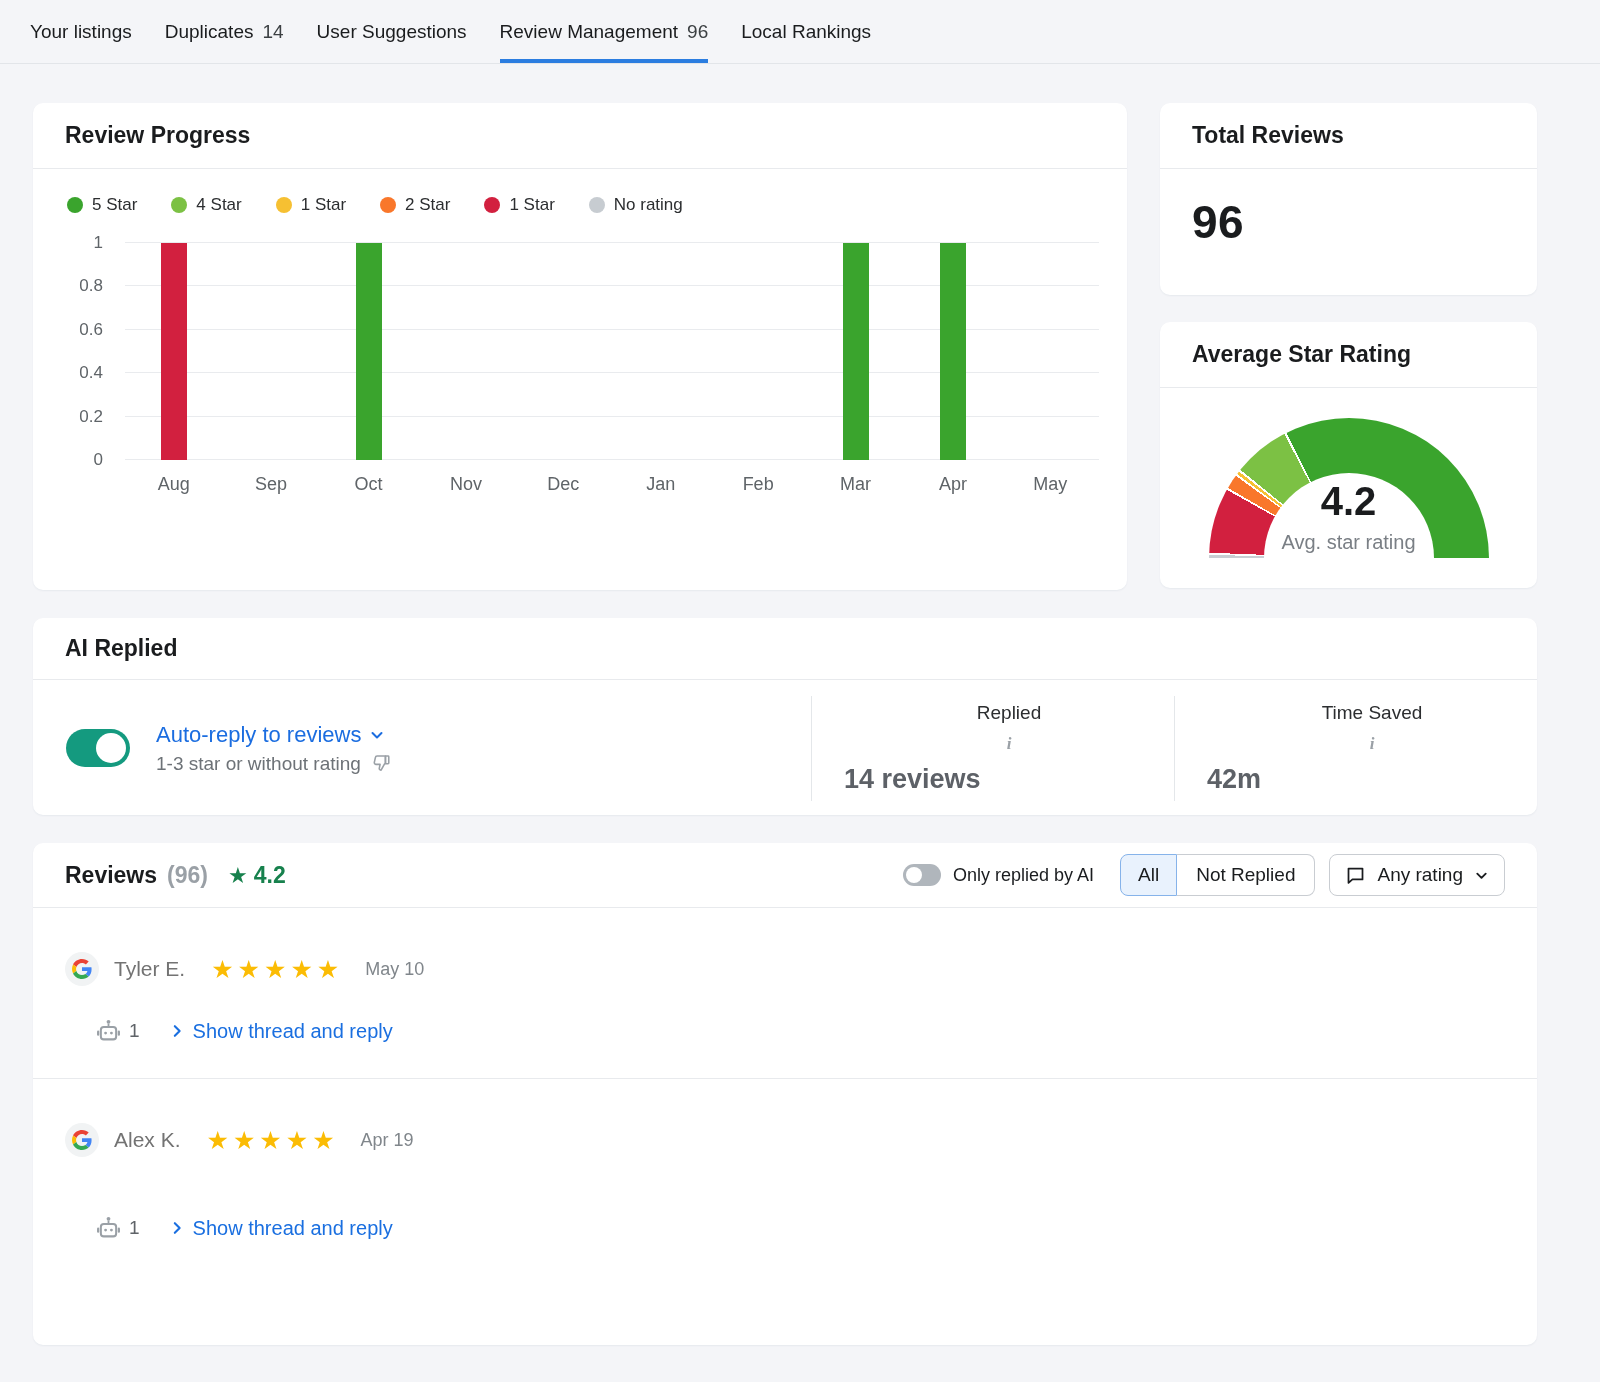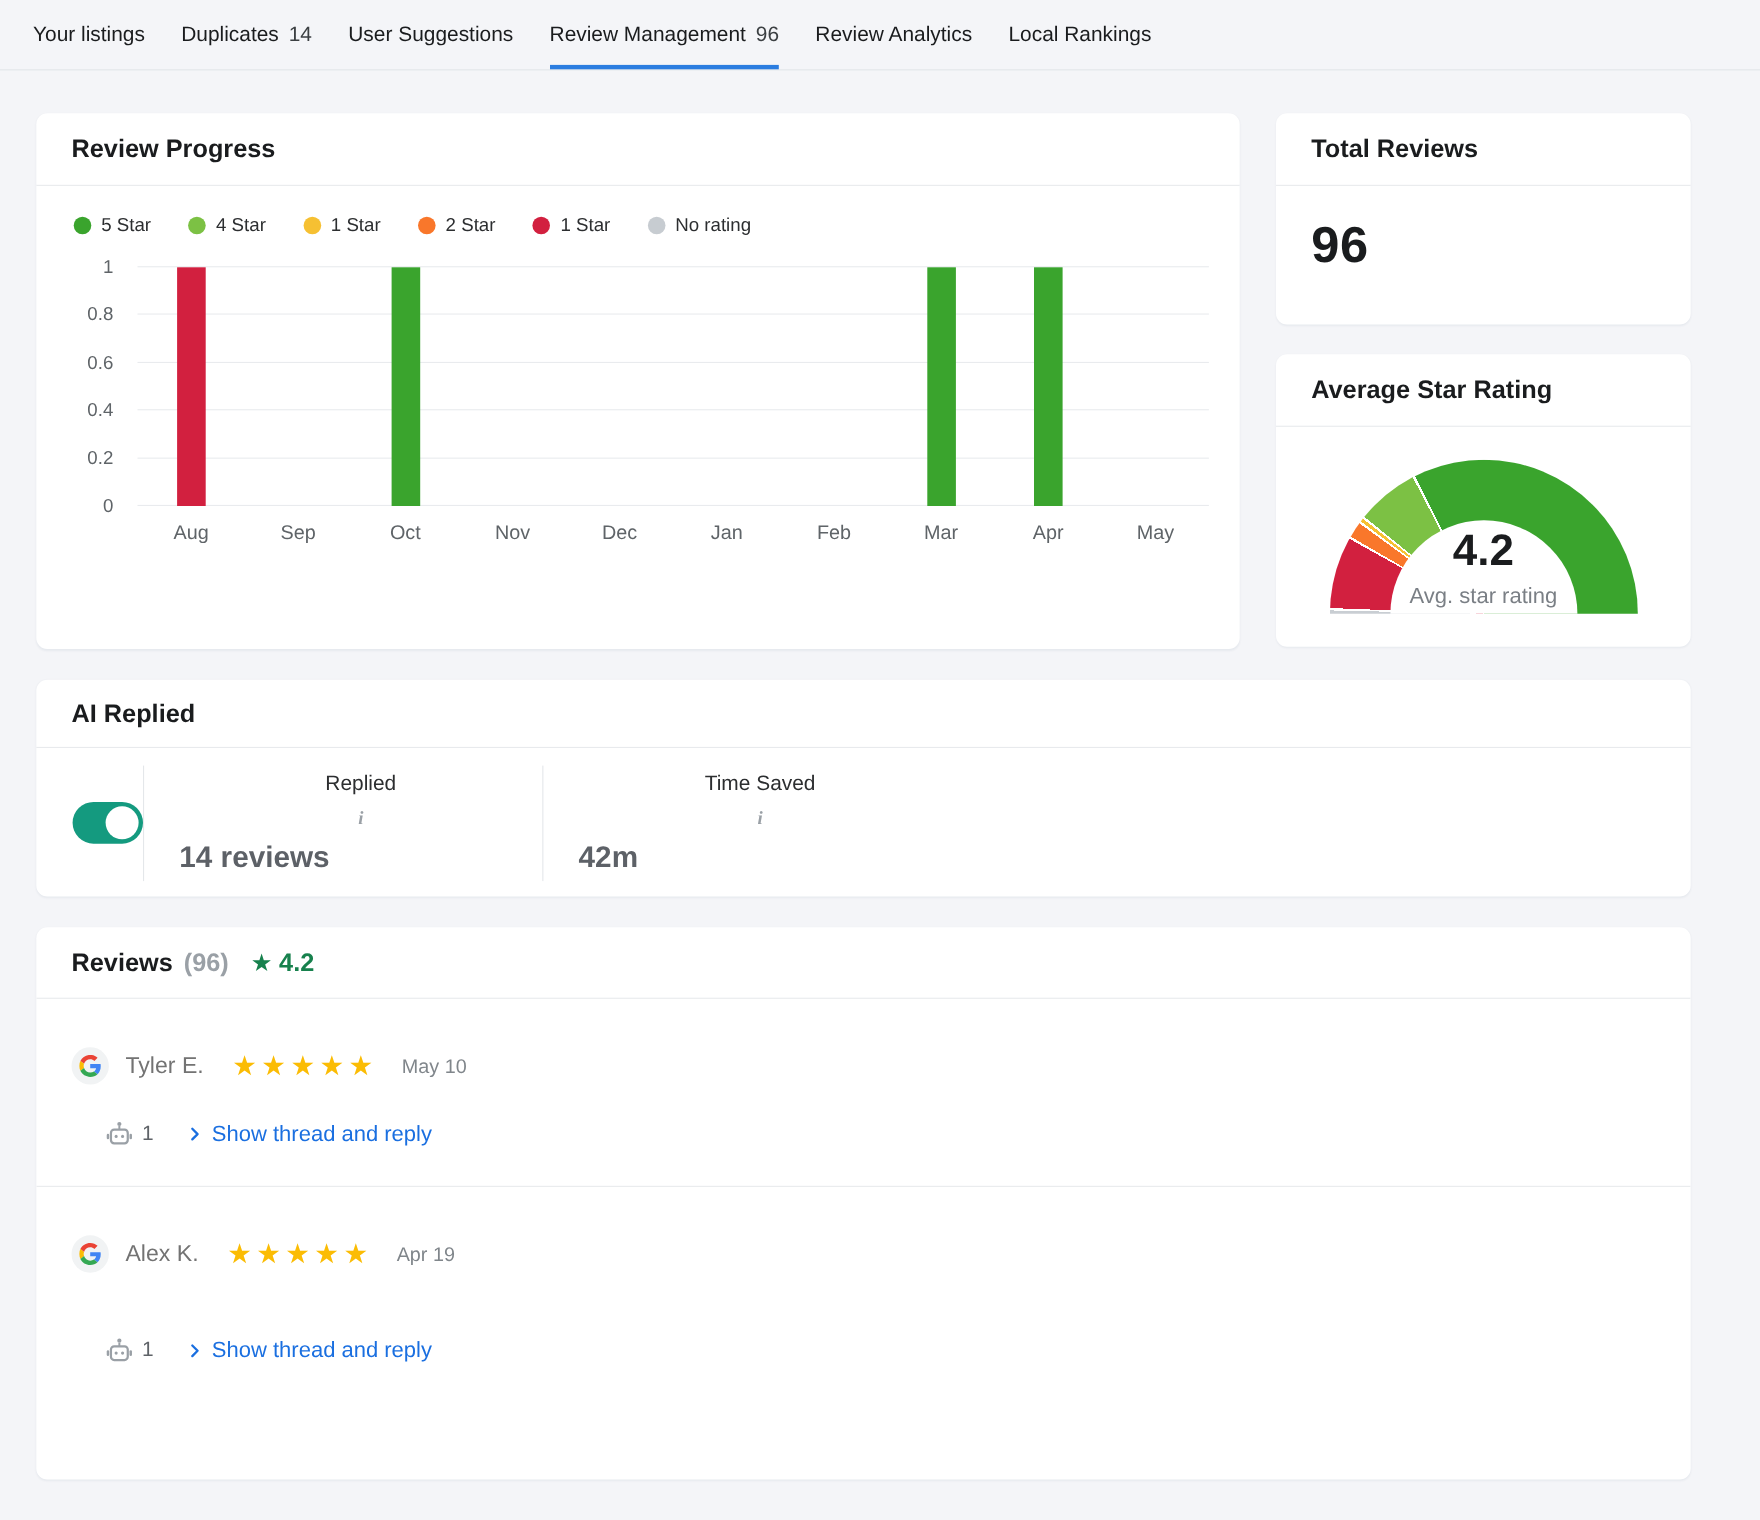--- a/index.html
+++ b/index.html
@@ -112,23 +112,20 @@
     <span class="nav-count">14</span>
   </div>
   <div class="nav-item">
     <span>User Suggestions</span>
   </div>
   <div class="nav-item active">
     <span>Review Management</span>
     <span class="nav-count">96</span>
   </div>
   <div class="nav-item">
-    <span>Review Analytics</span>
-  </div>
-  <div class="nav-item">
     <span>Local Rankings</span>
   </div>
 </nav>
 
 <div class="main">
 
   <div class="row1">
 
     <section class="card progress-card">
       <div class="card-head">
@@ -237,20 +234,39 @@
   </div>
 
   <section class="card ai-card">
     <div class="ai-head">
       <div class="card-title">AI Replied</div>
     </div>
     <div class="ai-content">
       <div class="toggle">
           <div class="knob"></div>
         </div>
+      <div class="ai-text">
+        <div class="ai-link">
+          <span>Auto-reply to reviews</span>
+          <span>
+            <svg width="16" height="16" viewBox="0 0 16 16" fill="none">
+                <path d="M3.5 6l4.5 4.5L12.5 6" stroke="#1b6de0" stroke-width="2" stroke-linecap="round" stroke-linejoin="round"></path>
+              </svg>
+          </span>
+        </div>
+        <div class="ai-sub">
+          <span>1-3 star or without rating</span>
+          <span>
+            <svg width="21" height="21" viewBox="0 0 24 24" fill="none" stroke="#9aa0a6" stroke-width="1.8" stroke-linejoin="round">
+              <path d="M16.5 3.5H7a2 2 0 0 0-2 1.7L3.8 10.7a2 2 0 0 0 2 2.3h4.6l-.9 4.3a1.8 1.8 0 0 0 1.3 2.1l.7.2 4-7.3h1z"></path>
+              <rect x="16.5" y="3.5" width="3.8" height="8.8" rx="0.8"></rect>
+            </svg>
+          </span>
+        </div>
+      </div>
       <div class="stat">
         <div class="stat-label">
           <span>Replied</span>
           <span class="info-i">i</span>
         </div>
         <div class="stat-value">14 reviews</div>
       </div>
       <div class="stat">
         <div class="stat-label">
           <span>Time Saved</span>
@@ -263,20 +279,43 @@
 
   <section class="card reviews-card">
     <div class="reviews-head">
       <div class="reviews-title">
         <span>Reviews</span>
         <span class="reviews-count">(96)</span>
         <span class="reviews-rating">
           <span class="glyph-star">★</span>
           <span>4.2</span>
         </span>
+      </div>
+      <div class="head-controls">
+        <div class="mini-toggle">
+            <div class="knob"></div>
+          </div>
+        <span class="filter-label">Only replied by AI</span>
+        <div class="segmented">
+          <div class="seg selected">All</div>
+          <div class="seg">Not Replied</div>
+        </div>
+        <div class="dropdown-btn">
+          <span>
+            <svg width="21" height="21" viewBox="0 0 24 24" fill="none" stroke="#1a1c1f" stroke-width="2" stroke-linejoin="round">
+                <path d="M4 4h16v12.5H8.5L4 20.5z"></path>
+              </svg>
+          </span>
+          <span>Any rating</span>
+          <span>
+            <svg width="15" height="15" viewBox="0 0 16 16" fill="none">
+                <path d="M3.5 6l4.5 4.5L12.5 6" stroke="#1a1c1f" stroke-width="2" stroke-linecap="round" stroke-linejoin="round"></path>
+              </svg>
+          </span>
+        </div>
       </div>
     </div>
 
     <div class="review-item item1">
       <div class="review-row1">
         <div class="avatar">
           <svg width="20" height="20" viewBox="0 0 48 48">
             <path fill="#EA4335" d="M24 9.5c3.54 0 6.71 1.22 9.21 3.6l6.85-6.85C35.9 2.38 30.47 0 24 0 14.62 0 6.51 5.38 2.56 13.22l7.98 6.19C12.43 13.72 17.74 9.5 24 9.5z"></path>
             <path fill="#4285F4" d="M46.98 24.55c0-1.57-.15-3.09-.38-4.55H24v9.02h12.94c-.58 2.96-2.26 5.48-4.78 7.18l7.73 6c4.51-4.18 7.09-10.36 7.09-17.65z"></path>
             <path fill="#FBBC05" d="M10.53 28.59c-.48-1.45-.76-2.99-.76-4.59s.27-3.14.76-4.59l-7.98-6.19C.92 16.46 0 20.12 0 24c0 3.88.92 7.54 2.56 10.78l7.97-6.19z"></path>

